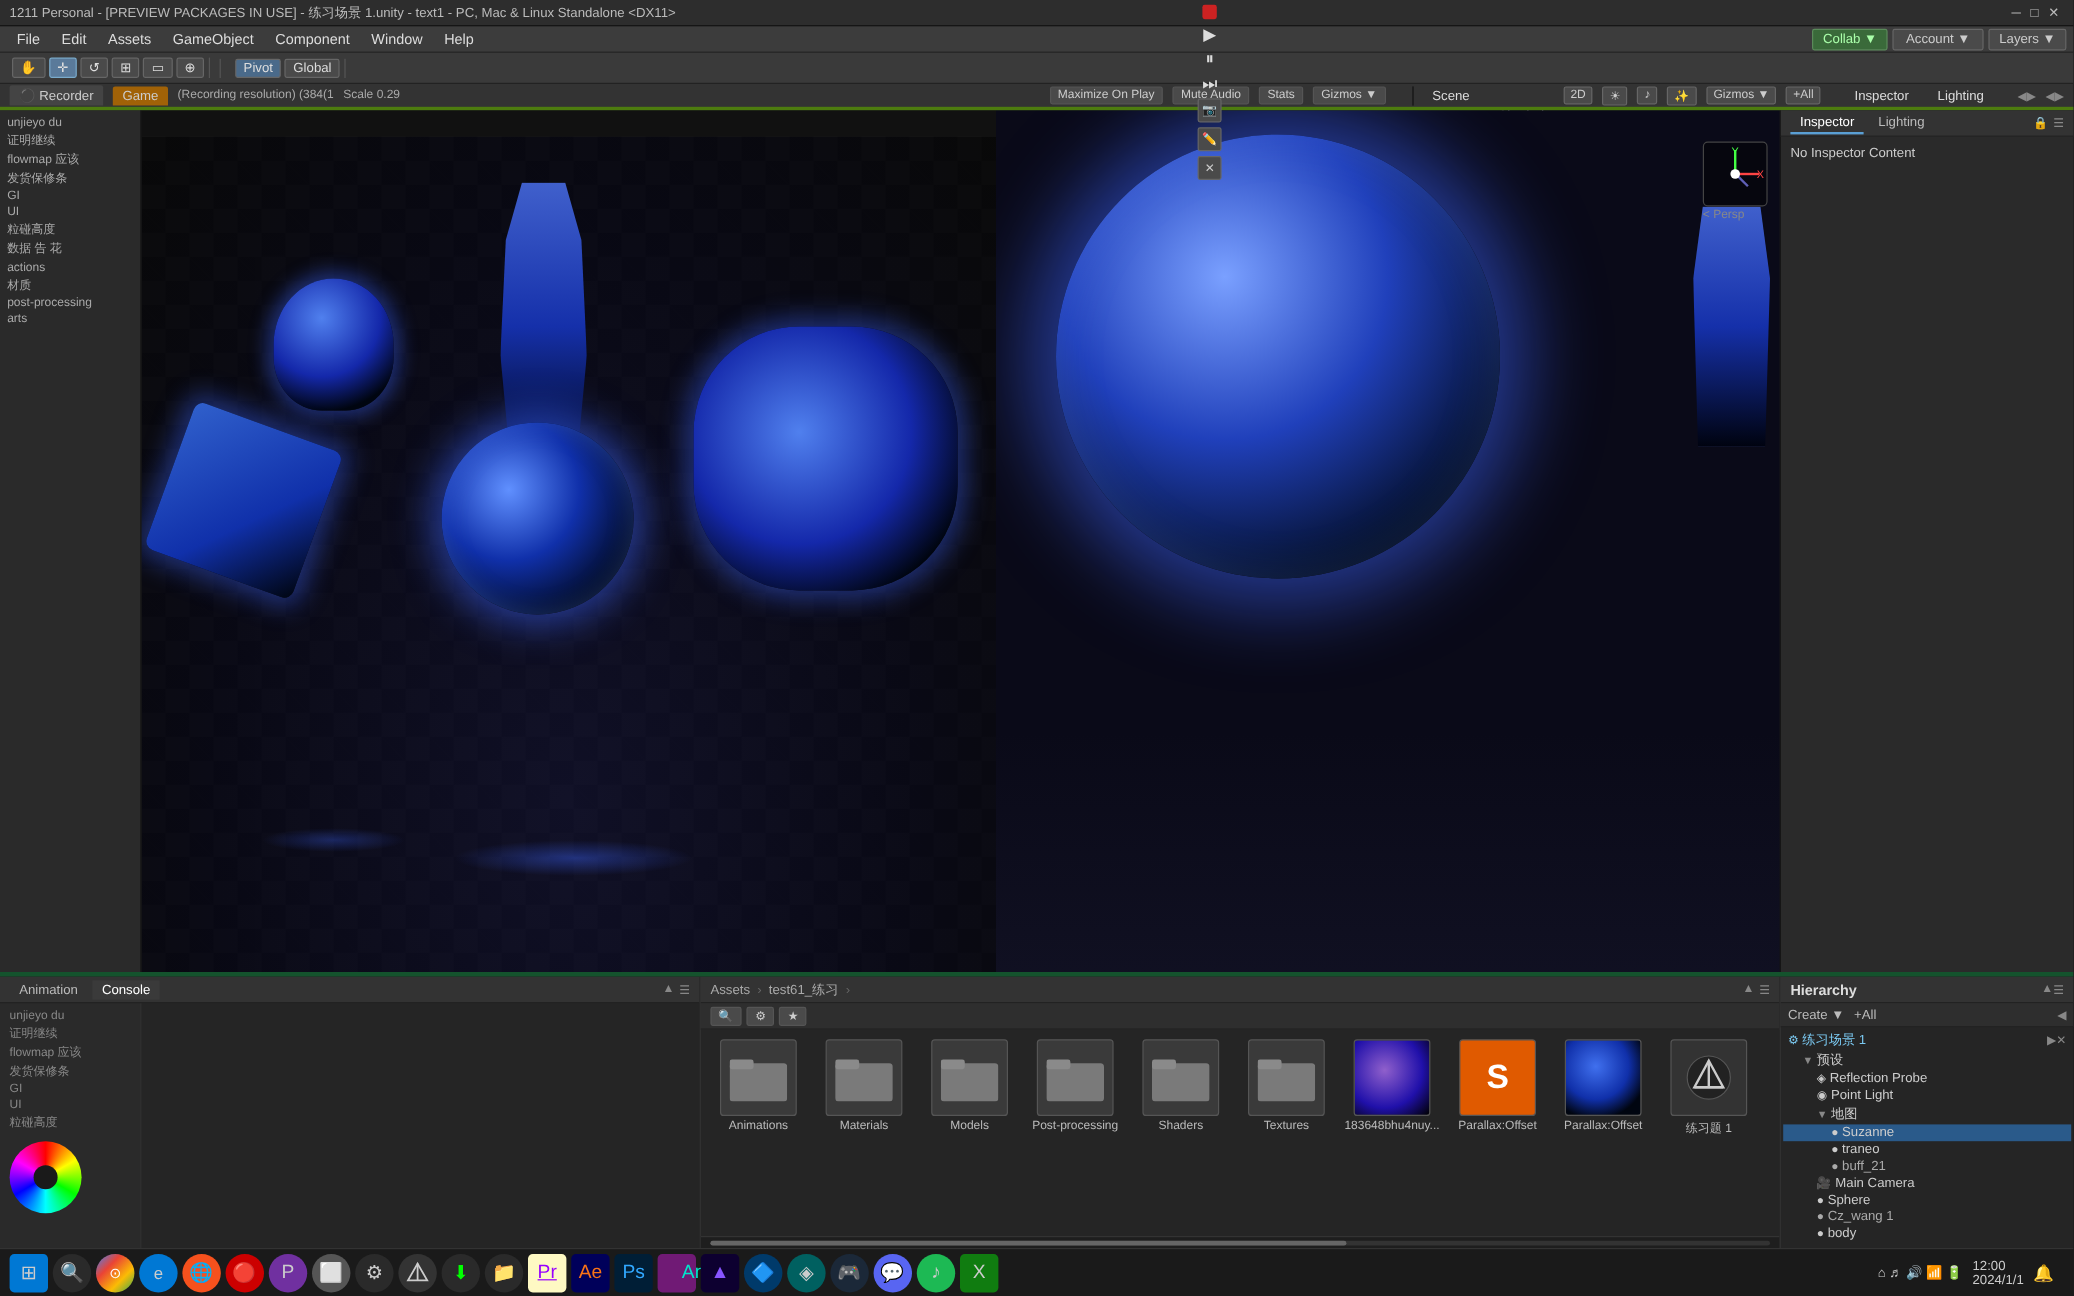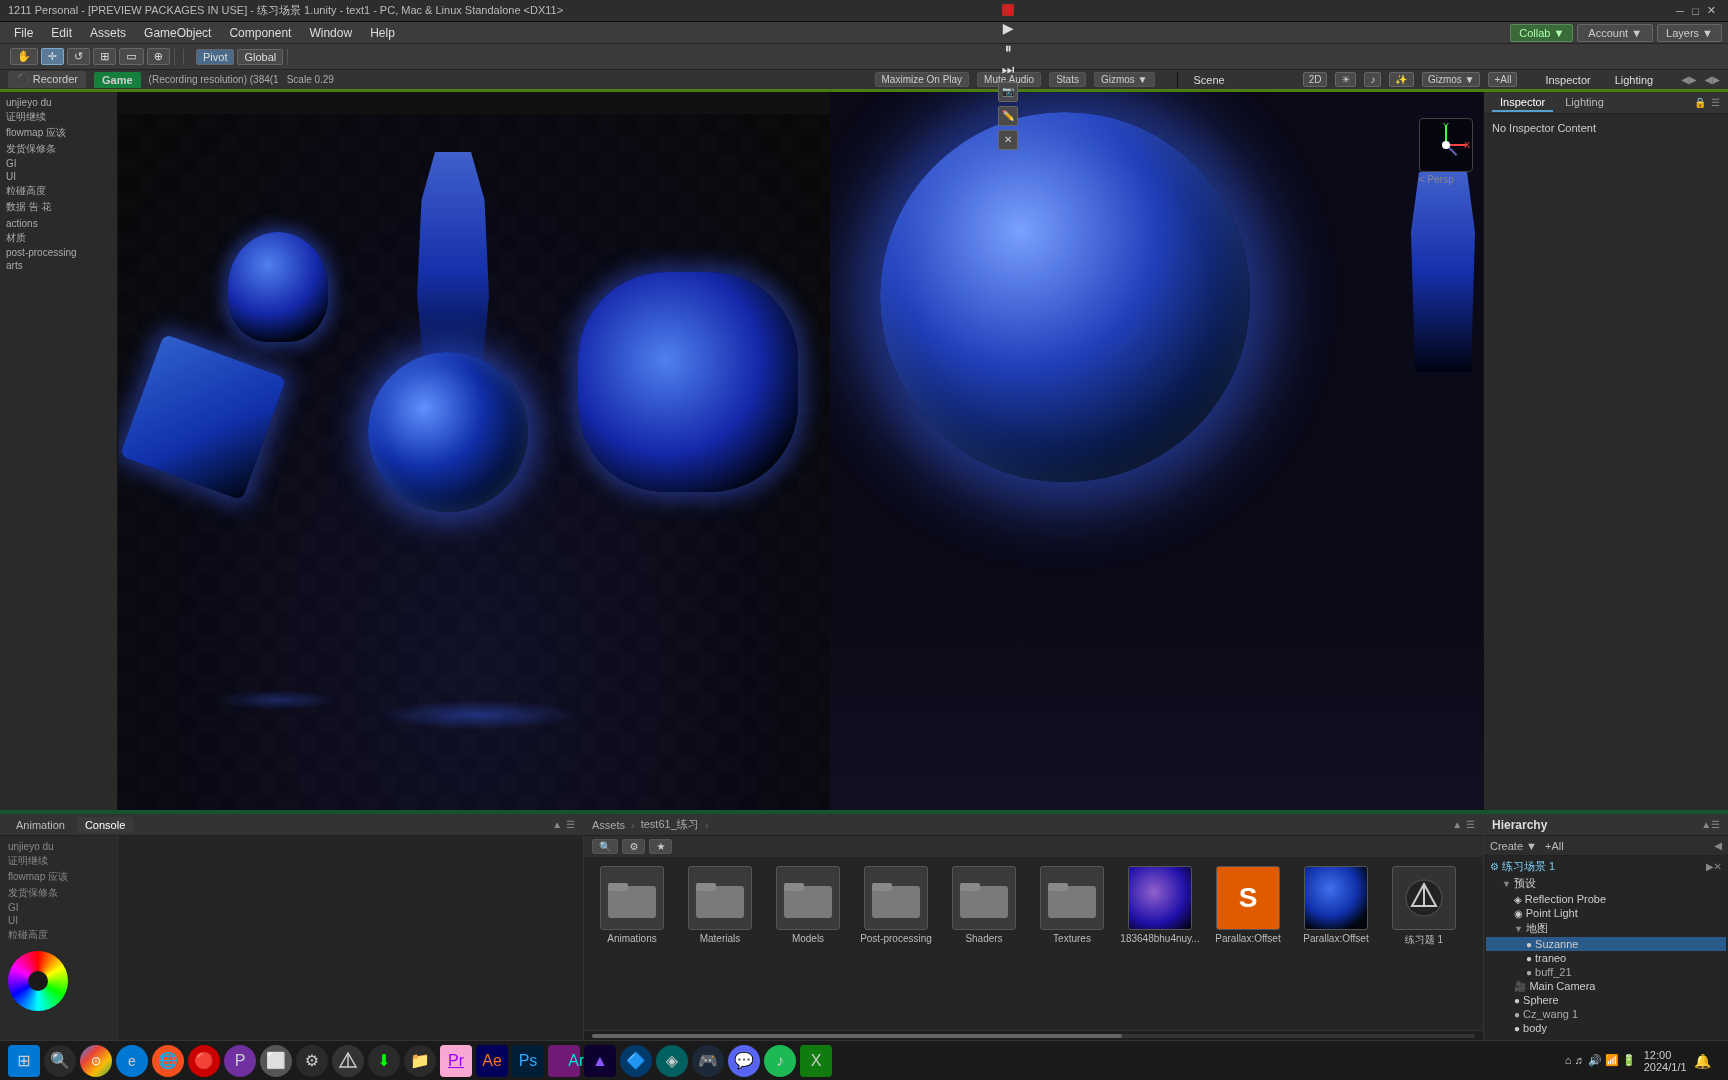--- a/index.html
+++ b/index.html
@@ -86,21 +86,21 @@
       gap: 8px;
       border-bottom: 3px solid #4d7c0f;
     }
     .record-tab {
       padding: 2px 8px;
       background: #444;
       border-radius: 2px 2px 0 0;
       cursor: pointer;
       font-size: 11px;
     }
-    .record-tab.active { background: #15803d; font-weight: bold; }
+    .record-tab.active { background: #a16207; }
 
     
     #play-controls {
       position: absolute;
       top: 22px;
       left: 50%;
       transform: translateX(-50%);
       display: flex;
       align-items: center;
       gap: 2px;
@@ -1017,21 +1017,21 @@
   <div class="taskbar-icon" style="background:#555;">⬜</div>
   <div class="taskbar-icon">⚙</div>
   <div class="taskbar-icon" style="background:#333;">
     <svg width="20" height="20" viewBox="0 0 20 20">
       <polygon points="10,2 18,16 2,16" fill="none" stroke="#ccc" stroke-width="1.5"></polygon>
       <line x1="10" y1="2" x2="10" y2="16" stroke="#ccc" stroke-width="1.5"></line>
     </svg>
   </div>
   <div class="taskbar-icon" style="background:#2a2a2a;color:#0f0;">⬇</div>
   <div class="taskbar-icon" style="background:#2a2a2a;">📁</div>
-  <div class="taskbar-icon" style="background:#f9a8d4;color:#9900ff;border-radius:4px;text-decoration:underline;">Pr</div>
+  <div class="taskbar-icon" style="background:#fef9c3;color:#9900ff;border-radius:4px;text-decoration:underline;">Pr</div>
   <div class="taskbar-icon" style="background:#00005a;color:#f97316;border-radius:4px;">Ae</div>
   <div class="taskbar-icon" style="background:#001e36;color:#31a8ff;border-radius:4px;">Ps</div>
   <div class="taskbar-icon" style="background:#701a75;color:#00e5cc;border-radius:4px;padding-left:28px;">An</div>
   <div class="taskbar-icon" style="background:#0d0030;color:#8855ff;border-radius:4px;">▲</div>
   <div class="taskbar-icon" style="background:#003a6a;">🔷</div>
   <div class="taskbar-icon" style="background:#006060;">◈</div>
   <div class="taskbar-icon" style="background:#1b2838;color:#66c0f4;border-radius:50%;">🎮</div>
   <div class="taskbar-icon" style="background:#5865f2;border-radius:50%;">💬</div>
   <div class="taskbar-icon" style="background:#1db954;border-radius:50%;">♪</div>
   <div class="taskbar-icon" style="background:#107c10;border-radius:4px;">X</div>

